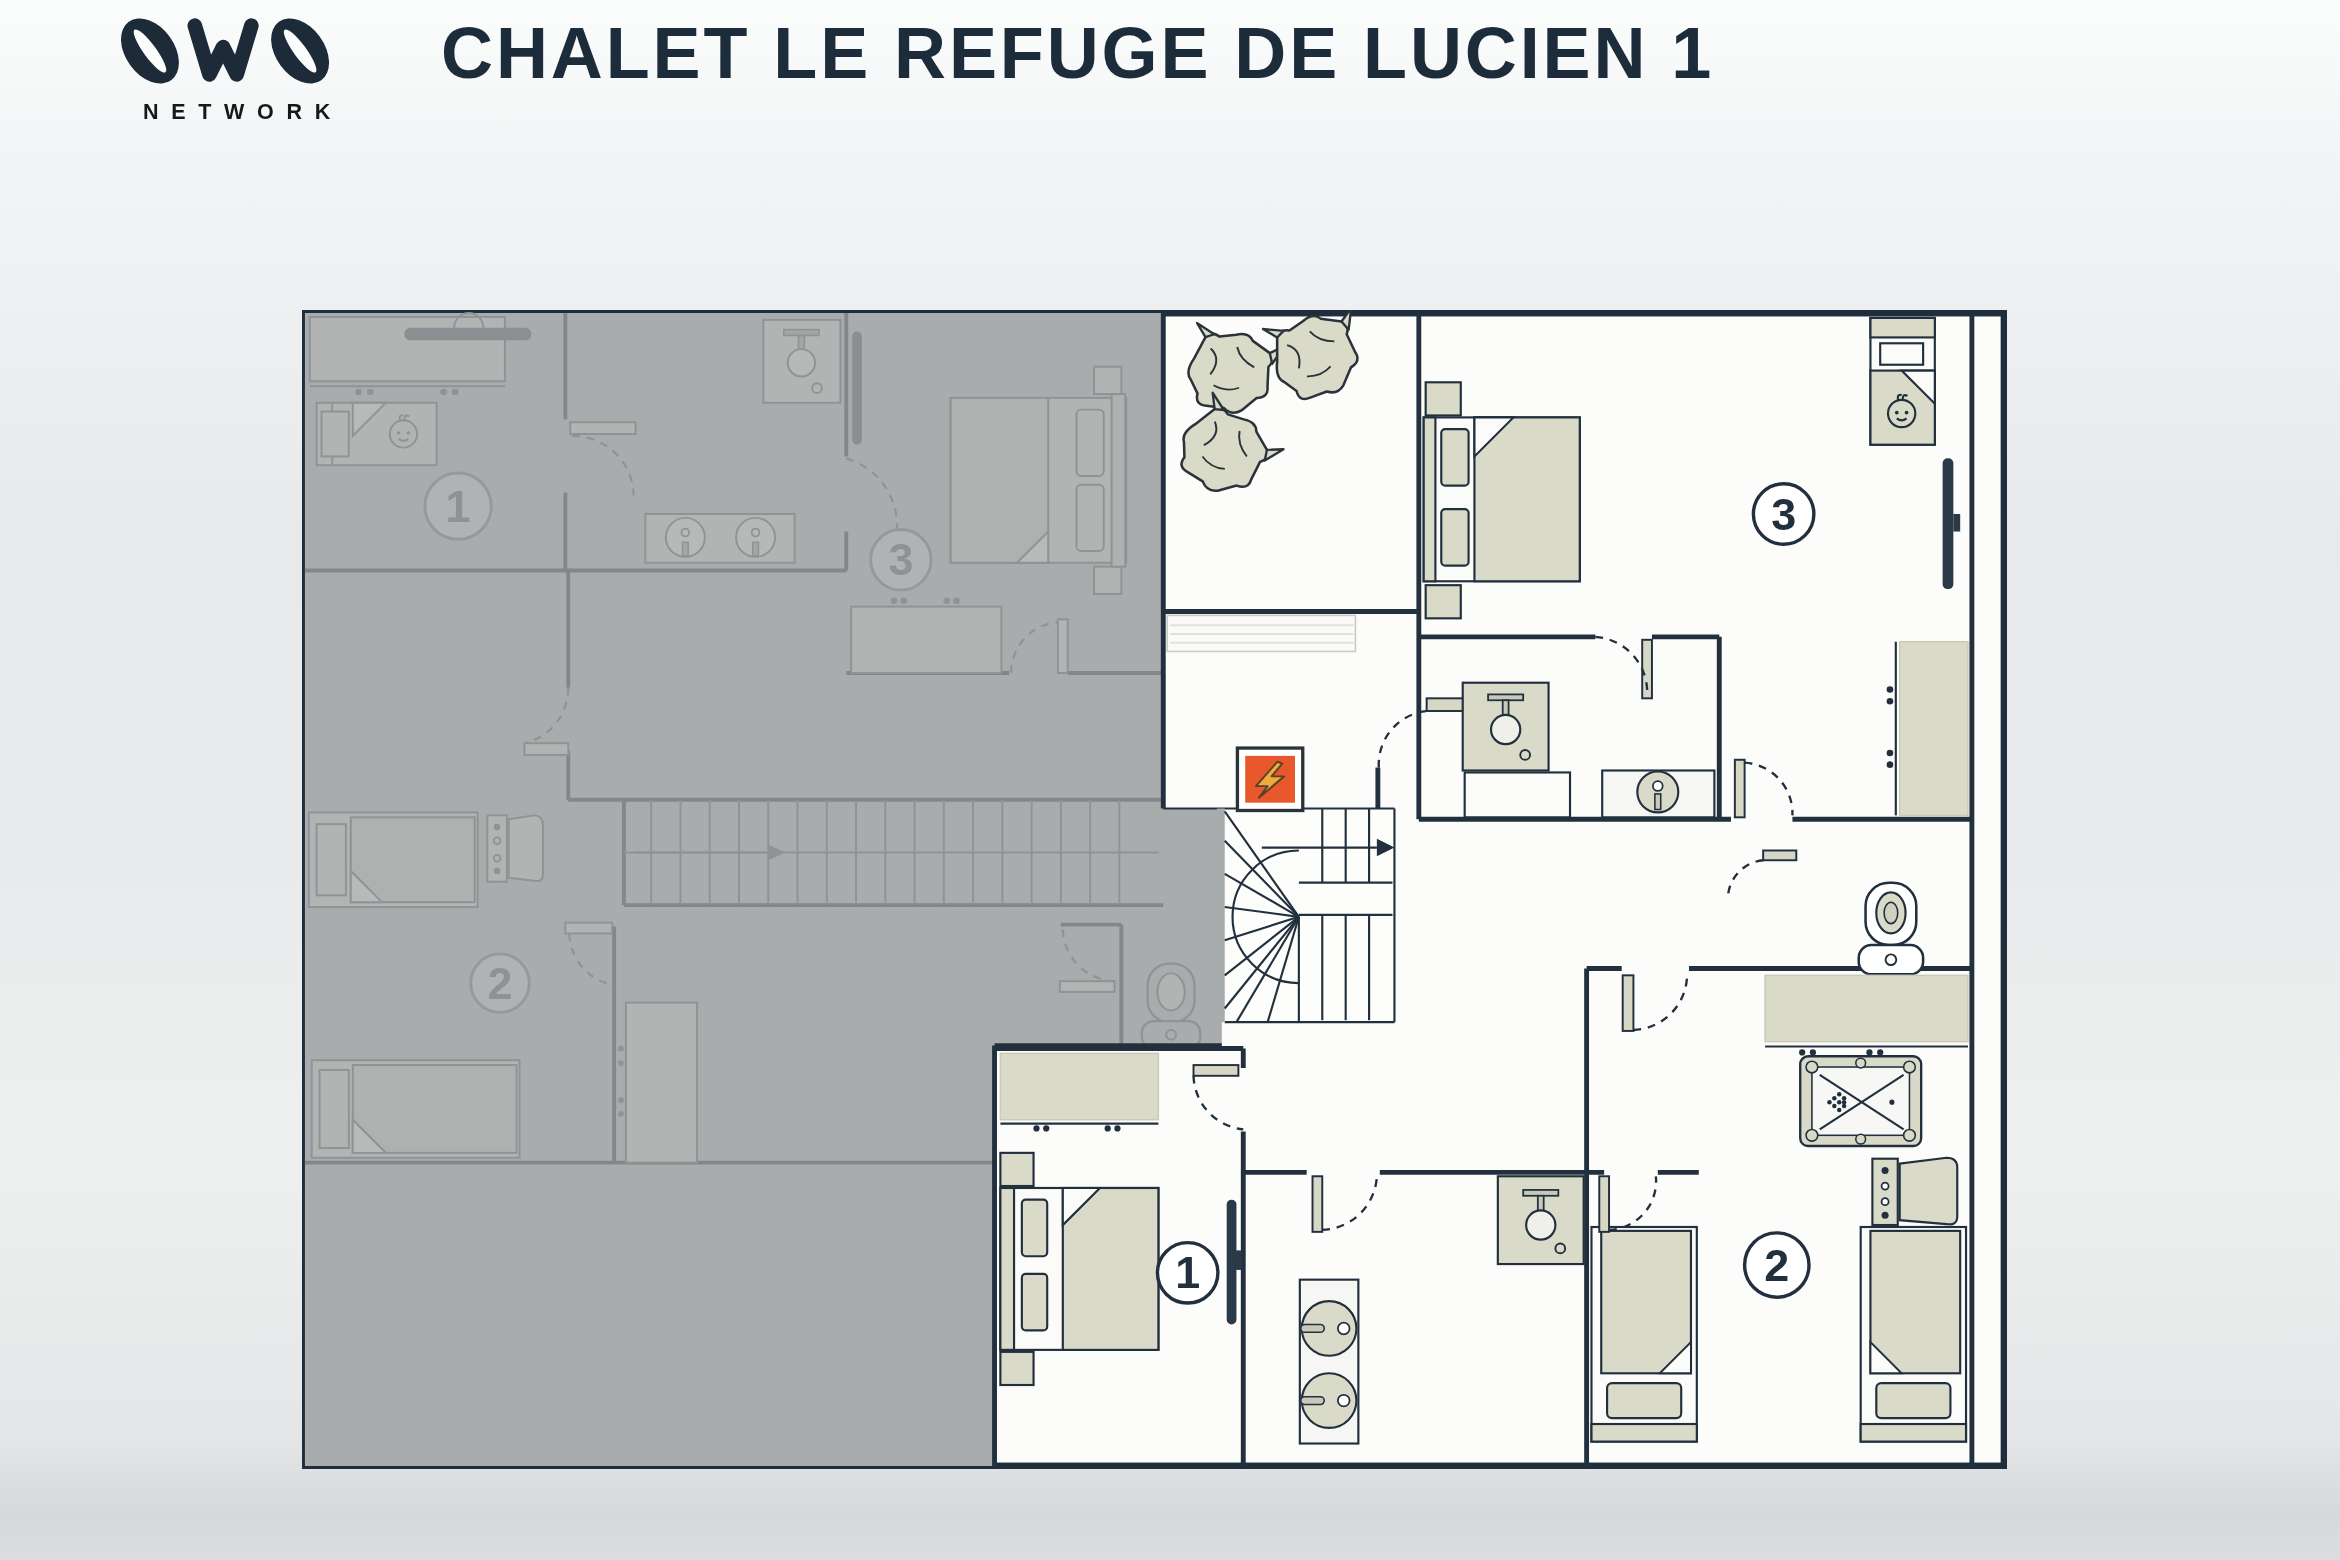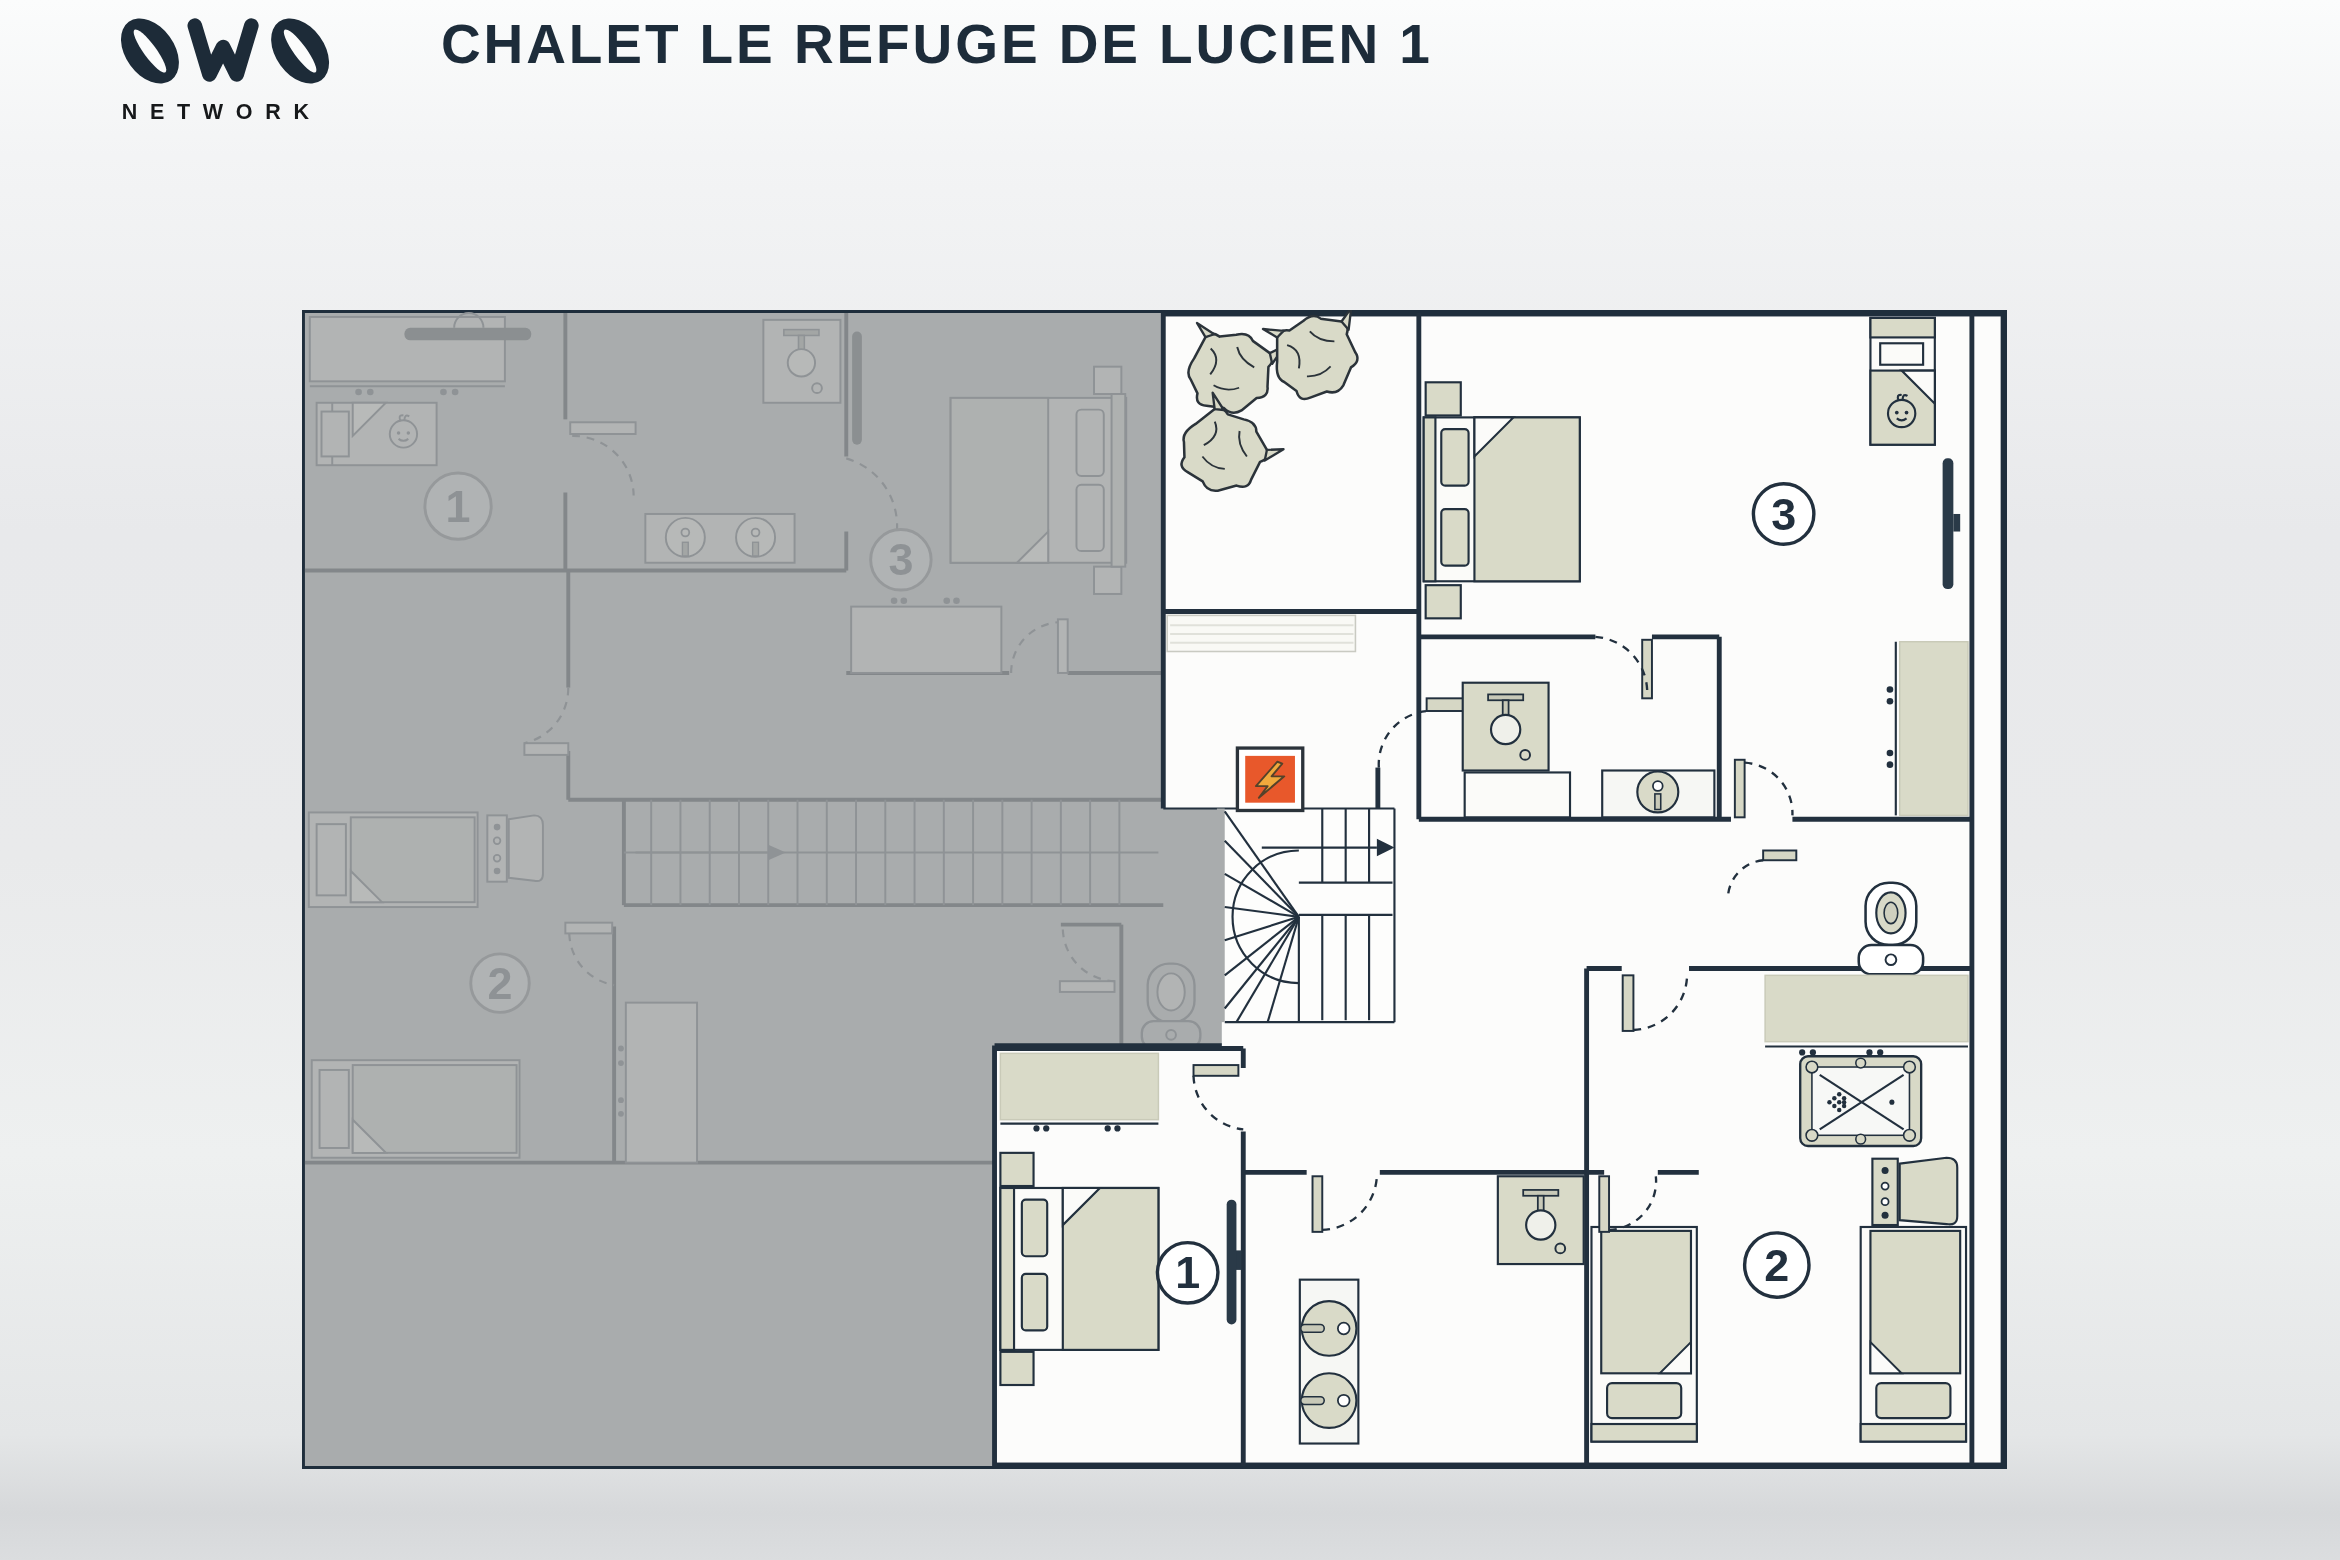--- a/index.html
+++ b/index.html
@@ -1,25 +1,25 @@
 <!DOCTYPE html>
 <html><head>
 <meta charset="utf-8">
 <style>
   html,body{margin:0;padding:0;background:#e9eaec;}
   .stage{
     position:relative;width:2341px;height:1560px;overflow:hidden;
     font-family:"Liberation Sans",sans-serif;
     background:linear-gradient(180deg,#fbfcfc 0%,#f3f4f5 10%,#e8e9eb 34%,#e9eaeb 55%,#eef0f0 74%,#e4e6e7 92%,#d6d8da 97%,#dbdddf 100%);
   }
-  .brand{position:absolute;left:109px;top:9.8px;width:234px;text-align:left;}
+  .brand{position:absolute;left:109px;top:9.8px;width:234px;text-align:right;}
   .brand .network{display:block;margin-top:3.9px;font-size:21.5px;font-weight:bold;letter-spacing:12.7px;color:#16181a;text-indent:12.7px;}
   .page-title{
     position:absolute;left:441px;top:11.7px;width:1677px;
-    font-size:55px;font-weight:bold;letter-spacing:2.9px;color:#1d2c3a;white-space:nowrap;
+    font-size:72px;font-weight:bold;letter-spacing:2.9px;color:#1d2c3a;white-space:nowrap;
   }
   svg text.num{font-family:"Liberation Sans",sans-serif;font-weight:bold;font-size:46px;}
   
   .w   {stroke:#22303e;stroke-width:5;fill:none;}
   .thin{stroke:#22303e;stroke-width:2.2;fill:none;}
   .dash{stroke:#22303e;stroke-width:2.4;fill:none;stroke-dasharray:8 7;}
   .bg  {fill:#d9dac8;stroke:#22303e;stroke-width:2.2;}
   .wh  {fill:#fbfbf9;stroke:#22303e;stroke-width:2.2;}
   .leaf{fill:#d6d7c5;stroke:#22303e;stroke-width:2;}
   .dot {fill:#22303e;}

